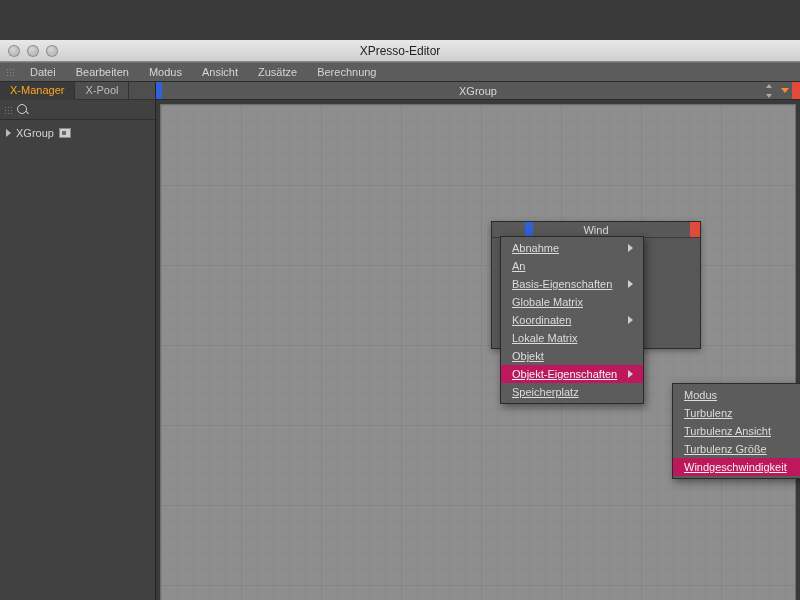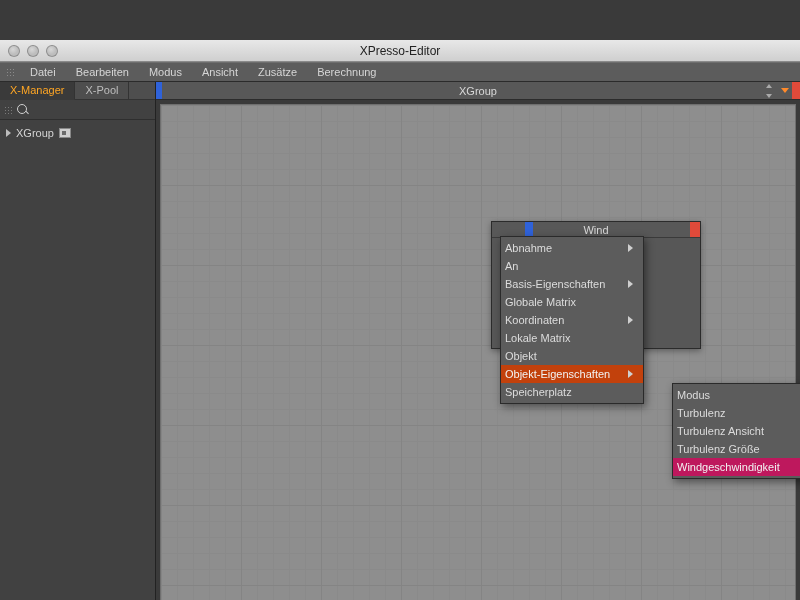--- a/index.html
+++ b/index.html
@@ -58,22 +58,22 @@
 .node { position:absolute; left:330px; top:116px; width:210px; height:128px; background:#575757; border:1px solid #2b2b2b; box-shadow:0 2px 6px rgba(0,0,0,.35); }
 .node-header { height:16px; background:#585858; display:flex; align-items:center; position:relative; border-bottom:1px solid #3a3a3a;padding-left:33px; }
 .node-header .blue { width:8px; height:100%; background:#2f62d9; }
 .node-header .red { width:10px; height:100%; background:#e04a3a; margin-left:auto; }
 .node-header .t { position:absolute; left:0; right:0; text-align:center; color:#d8d8d8; }
 .node-body { height:calc(100% - 16px); background:#575757; }
 
 
 .menu { position:absolute; background:#5c5c5c; border:1px solid #2a2a2a; box-shadow:2px 3px 8px rgba(0,0,0,.45); padding:2px 0; }
 .menu.main-ctx { left:339px; top:131px; width:144px; }
-.menu .item { display:flex; align-items:center; justify-content:space-between; padding:3px 10px 3px 4px; color:#dcdcdc; cursor:default; white-space:nowrap; }
-.menu .item.hl { background:#c2410c; color:#f2f2f2; }
+.menu .item { display:flex; align-items:center; justify-content:space-between; padding:3px 10px 3px 11px; color:#dcdcdc; cursor:default; white-space:nowrap;text-decoration:underline; }
+.menu .item.hl { background:#be185d; color:#f2f2f2; }
 .menu .arrow { width:0; height:0; border-top:4px solid transparent; border-bottom:4px solid transparent; border-left:5px solid #cfcfcf; margin-left:8px; }
 .submenu { left:483px; top:278px; width:140px;margin-left:28px; }
 .submenu .item.hl { background:#be185d; }
 
 
 .status { height:14px; background:#5a5a5a; border-top:1px solid #333; }
 </style>
 </head>
 <body>
 

